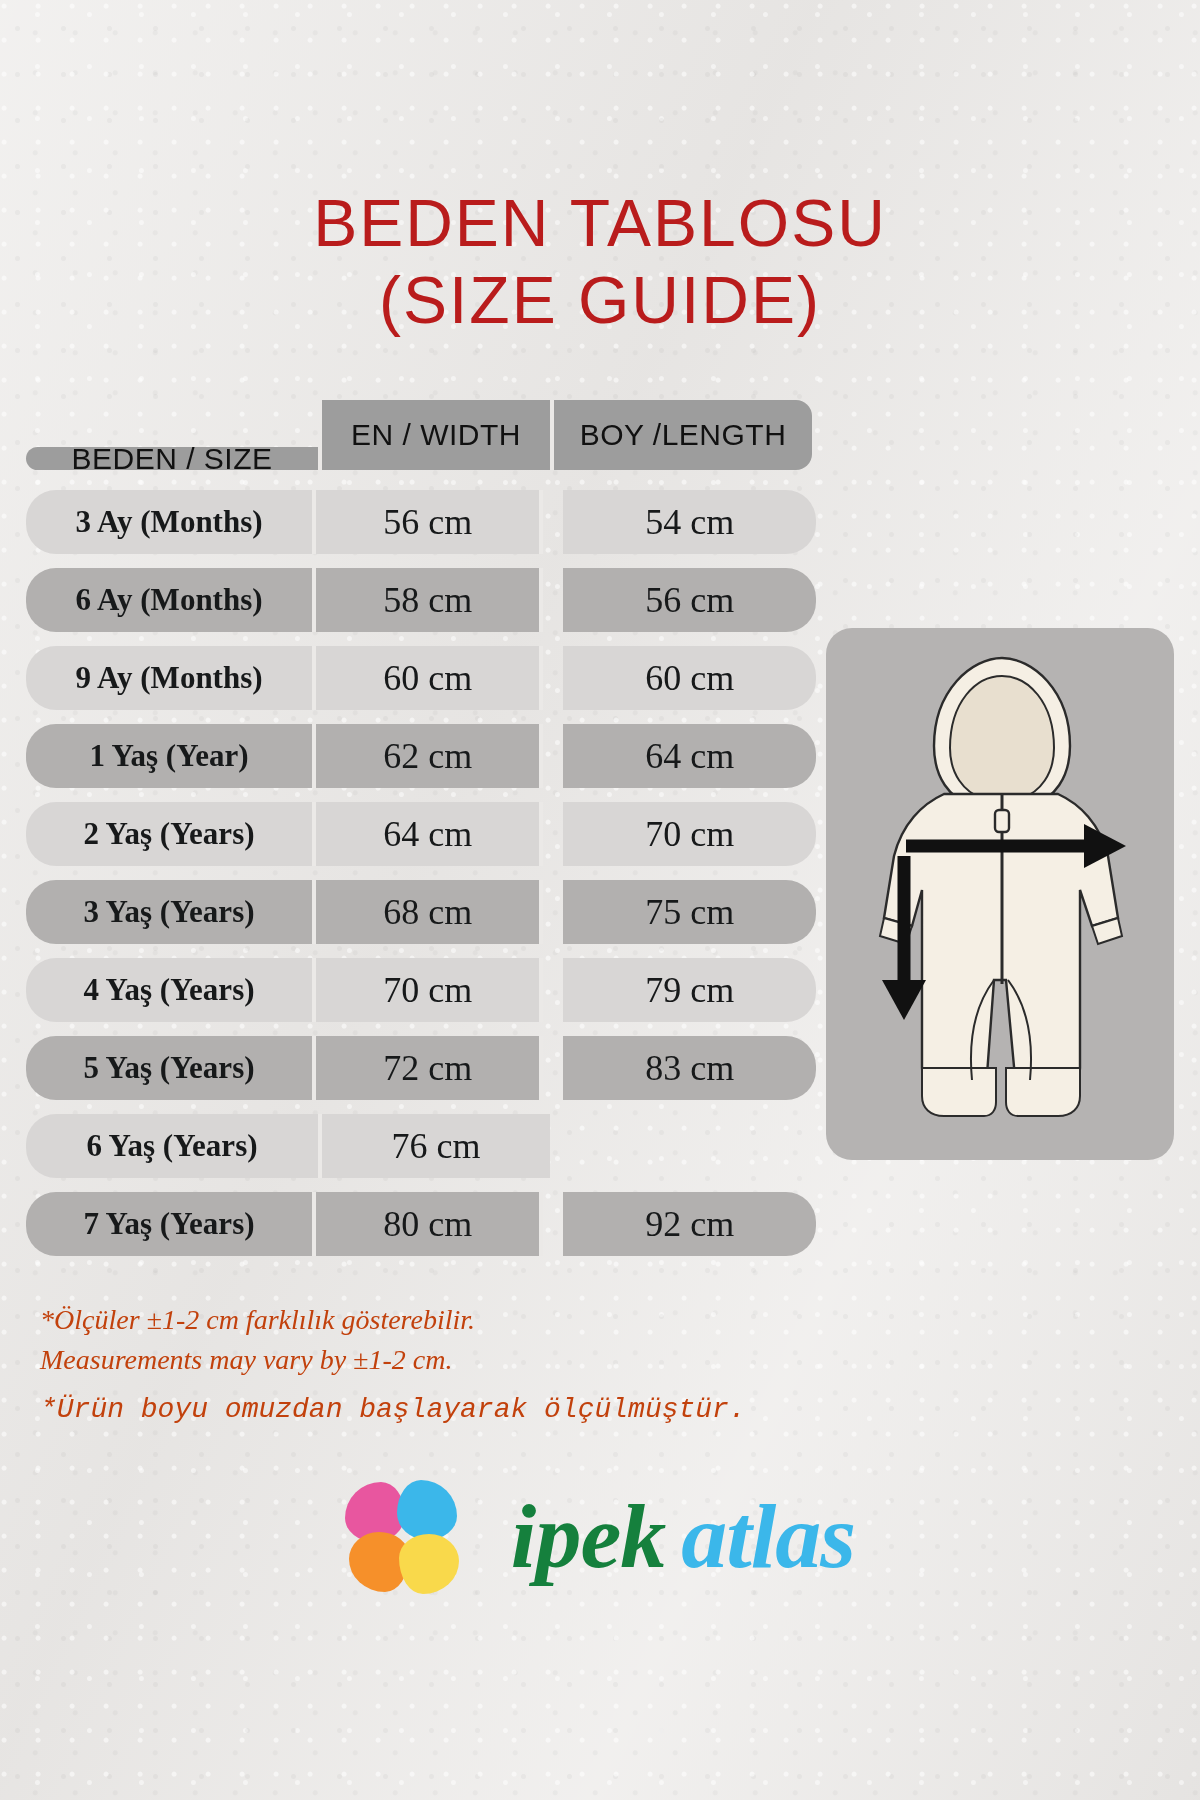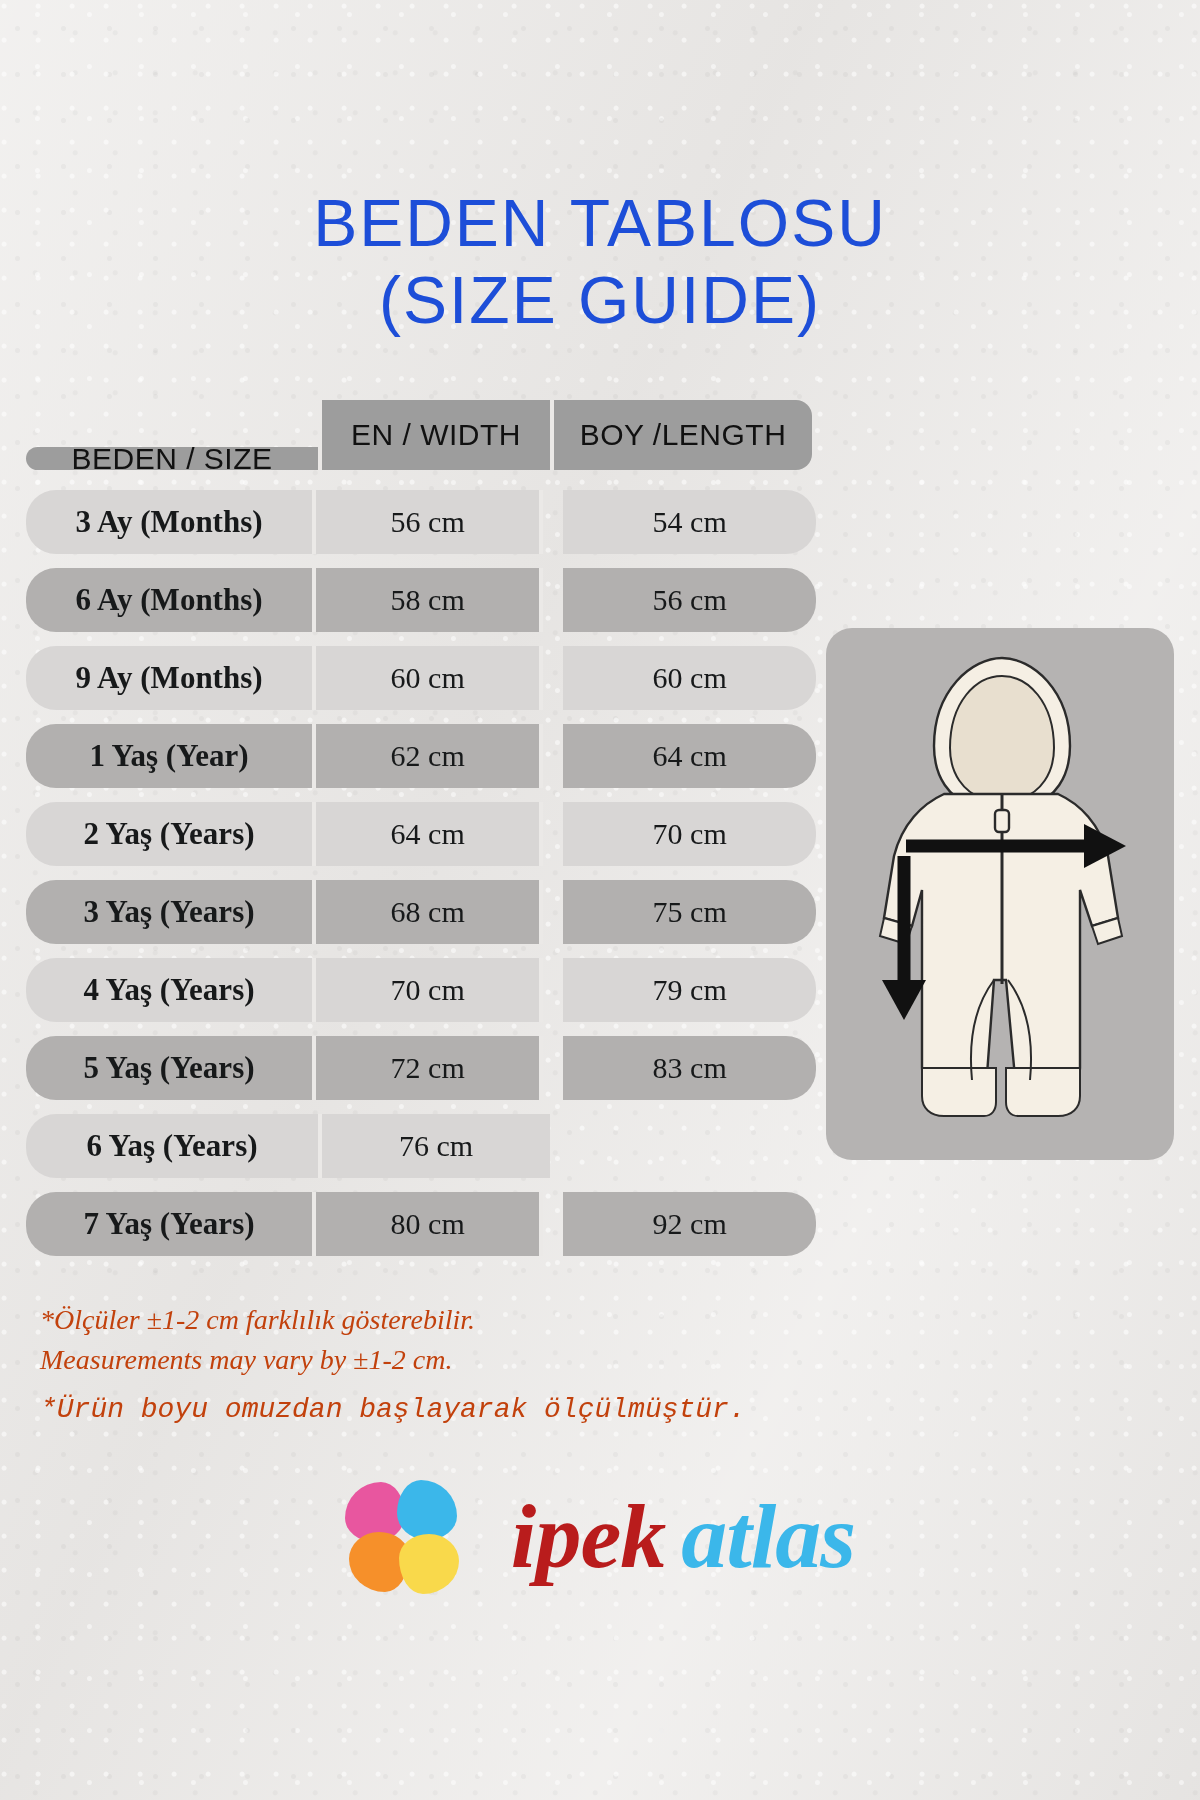--- a/index.html
+++ b/index.html
@@ -31,21 +31,21 @@
     position: relative;
     width: 1200px;
     height: 1800px;
   }
   .title-block {
     position: absolute;
     top: 185px;
     left: 0;
     width: 1200px;
     text-align: center;
-    color: #1d4ed8;
+    color: #b91c1c;
   }
   .title-line {
     font-family: "Liberation Sans", sans-serif;
     font-size: 66px;
     letter-spacing: 2px;
     line-height: 1.16;
     font-weight: 400;
   }
 
   
@@ -58,21 +58,21 @@
   .row {
     display: flex;
     align-items: stretch;
     height: 64px;
     margin-bottom: 14px;
   }
   .cell {
     display: flex;
     align-items: center;
     justify-content: center;
-    font-size: 30px;
+    font-size: 36px;
     color: #17191a;
   }
   .c-size   { width: 292px; }
   .c-width  { width: 228px; }
   .c-length { width: 258px; }
 
   
   .row.head {
     height: 70px;
     margin-bottom: 20px;
@@ -170,21 +170,21 @@
   .petal.bl { left: 4px;  top: 52px; background: #f6902a; border-radius: 50% 50% 40% 60% / 45% 40% 60% 55%; }
   .petal.br { left: 54px; top: 54px; background: #f9d94b; border-radius: 50% 50% 60% 40% / 40% 45% 55% 60%; }
   .wordmark {
     font-family: "Liberation Serif", serif;
     font-style: italic;
     font-weight: bold;
     font-size: 92px;
     letter-spacing: -1px;
     line-height: 1;
   }
-  .w-ipek  { color: #b91c1c; margin-left: 32px; }
+  .w-ipek  { color: #15803d; margin-left: 32px; }
   .w-atlas { color: #3bb7ea; margin-left: 16px; }
 </style>
 </head>
 <body>
 
 <div class="sheet">
   <div class="texture"></div>
 
   <div class="title-block">
     <div class="title-line">BEDEN TABLOSU</div>

